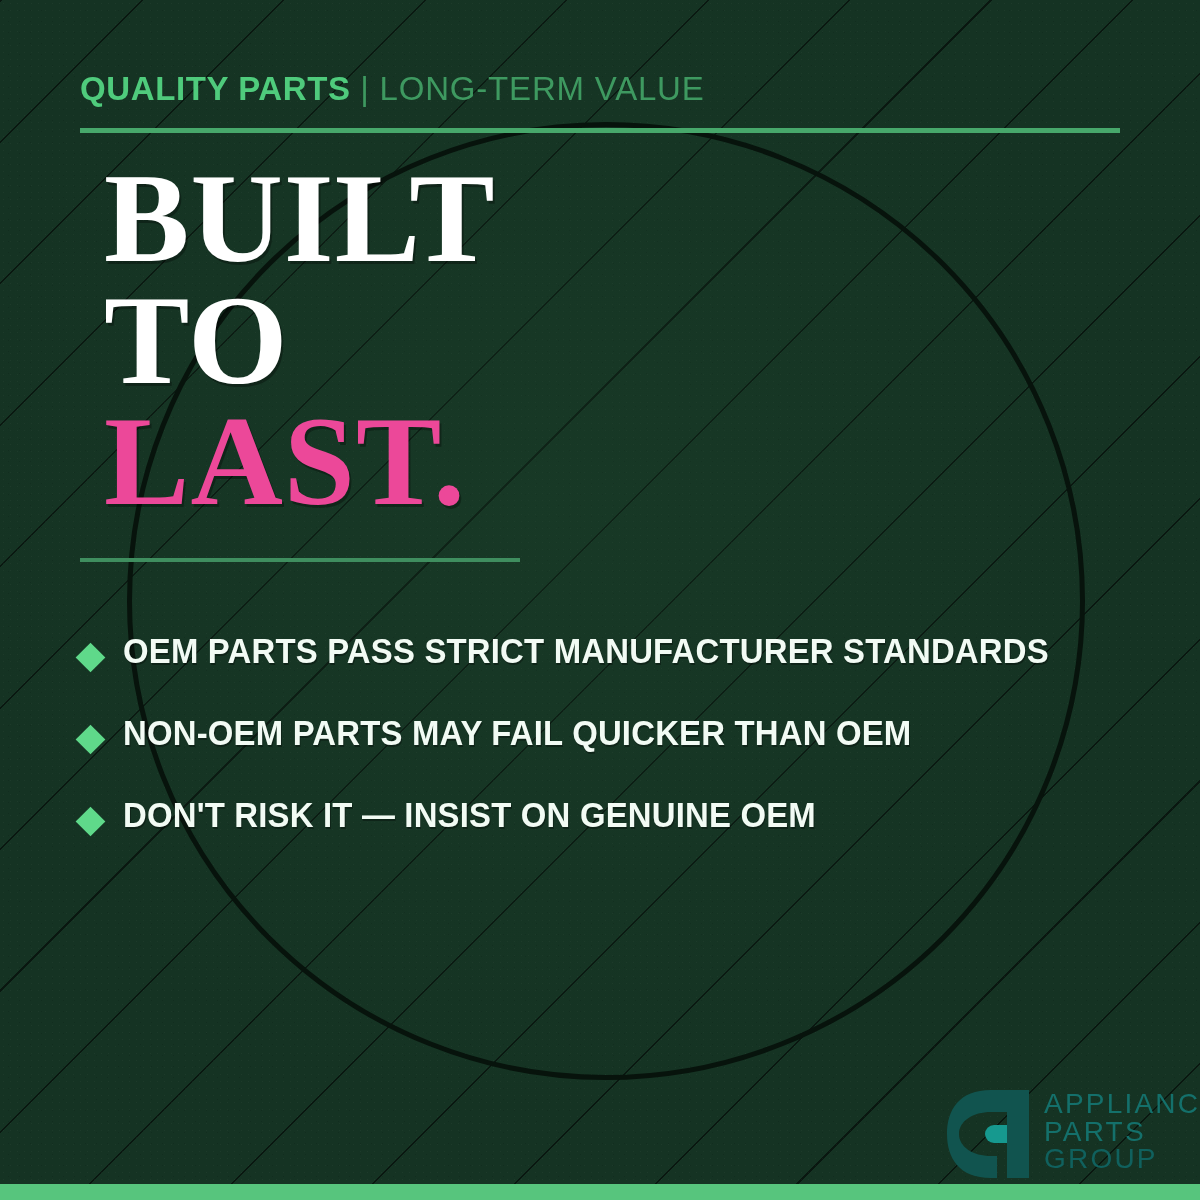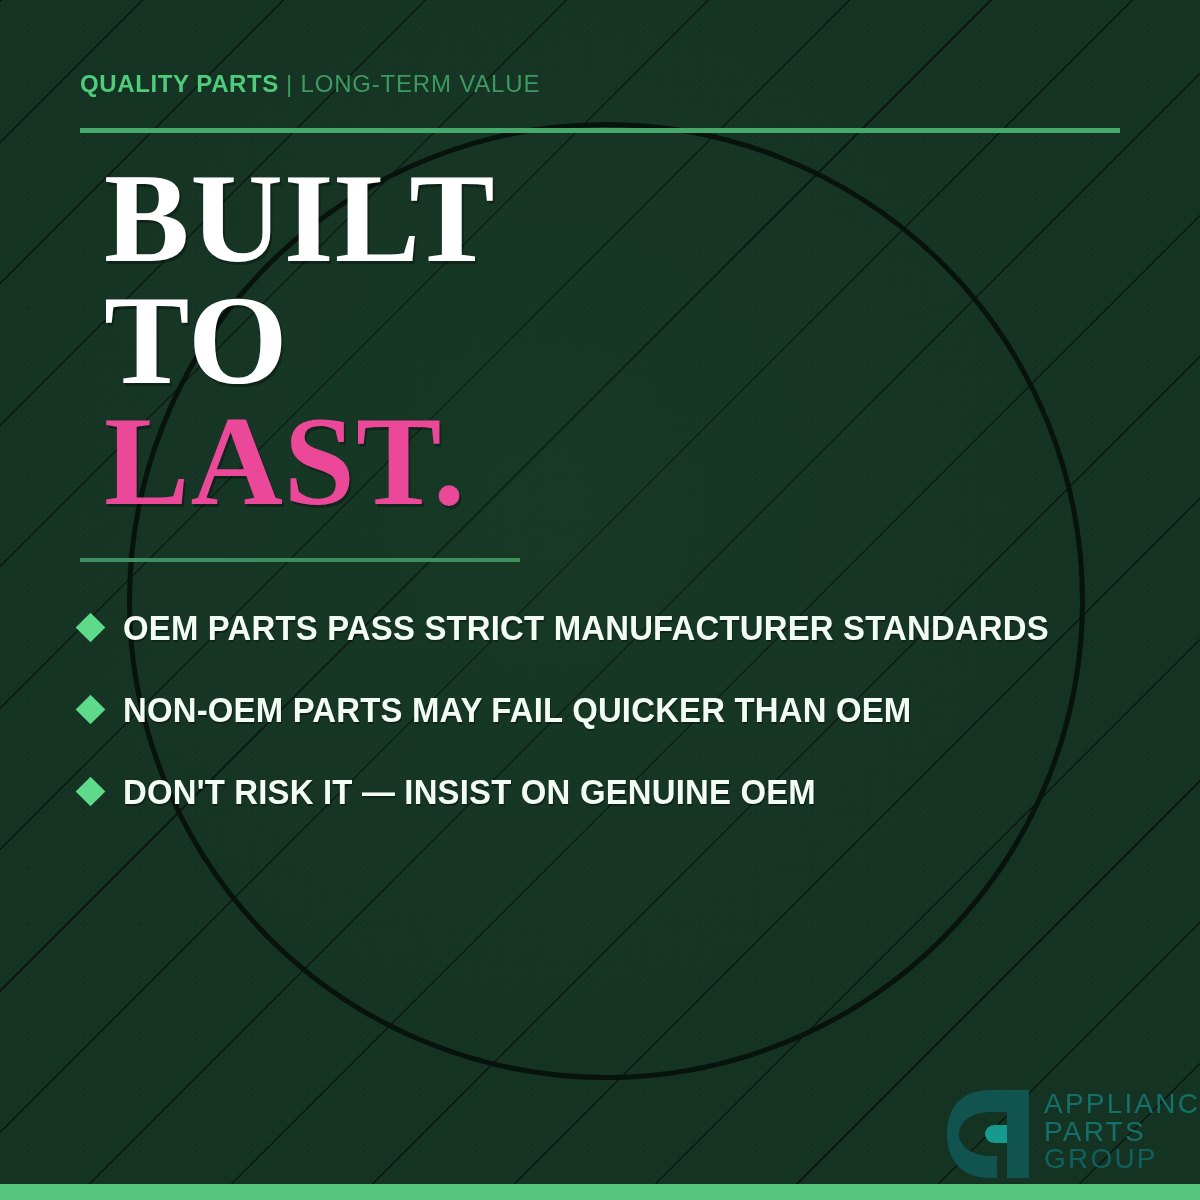--- a/index.html
+++ b/index.html
@@ -59,21 +59,21 @@
   
   .content {
     position:absolute; inset:0;
     padding:0 80px;
   }
 
   
   .kicker {
     position:absolute; left:80px; top:72px;
     white-space:nowrap;
-    font-size:24px;
+    font-size:33px;
     letter-spacing:.5px;
     line-height:1;
   }
   .kicker-strong {
     font-weight:bold;
     color:#4FCB7C;
     letter-spacing:.6px;
   }
   .kicker-sub {
     font-weight:normal;
@@ -107,21 +107,21 @@
     background:#3F8E5F;
   }
 
   
   .bullets {
     position:absolute; left:80px; top:586px;
     width:1060px;
   }
   .bullet {
     display:flex;
-    align-items:center;
+    align-items:flex-end;
     height:82px;
   }
   .diamond {
     flex:0 0 auto;
     width:21px; height:21px;
     background:#5FD98A;
     transform:rotate(45deg);
     margin-right:22px;
   }
   .bullet-text {

